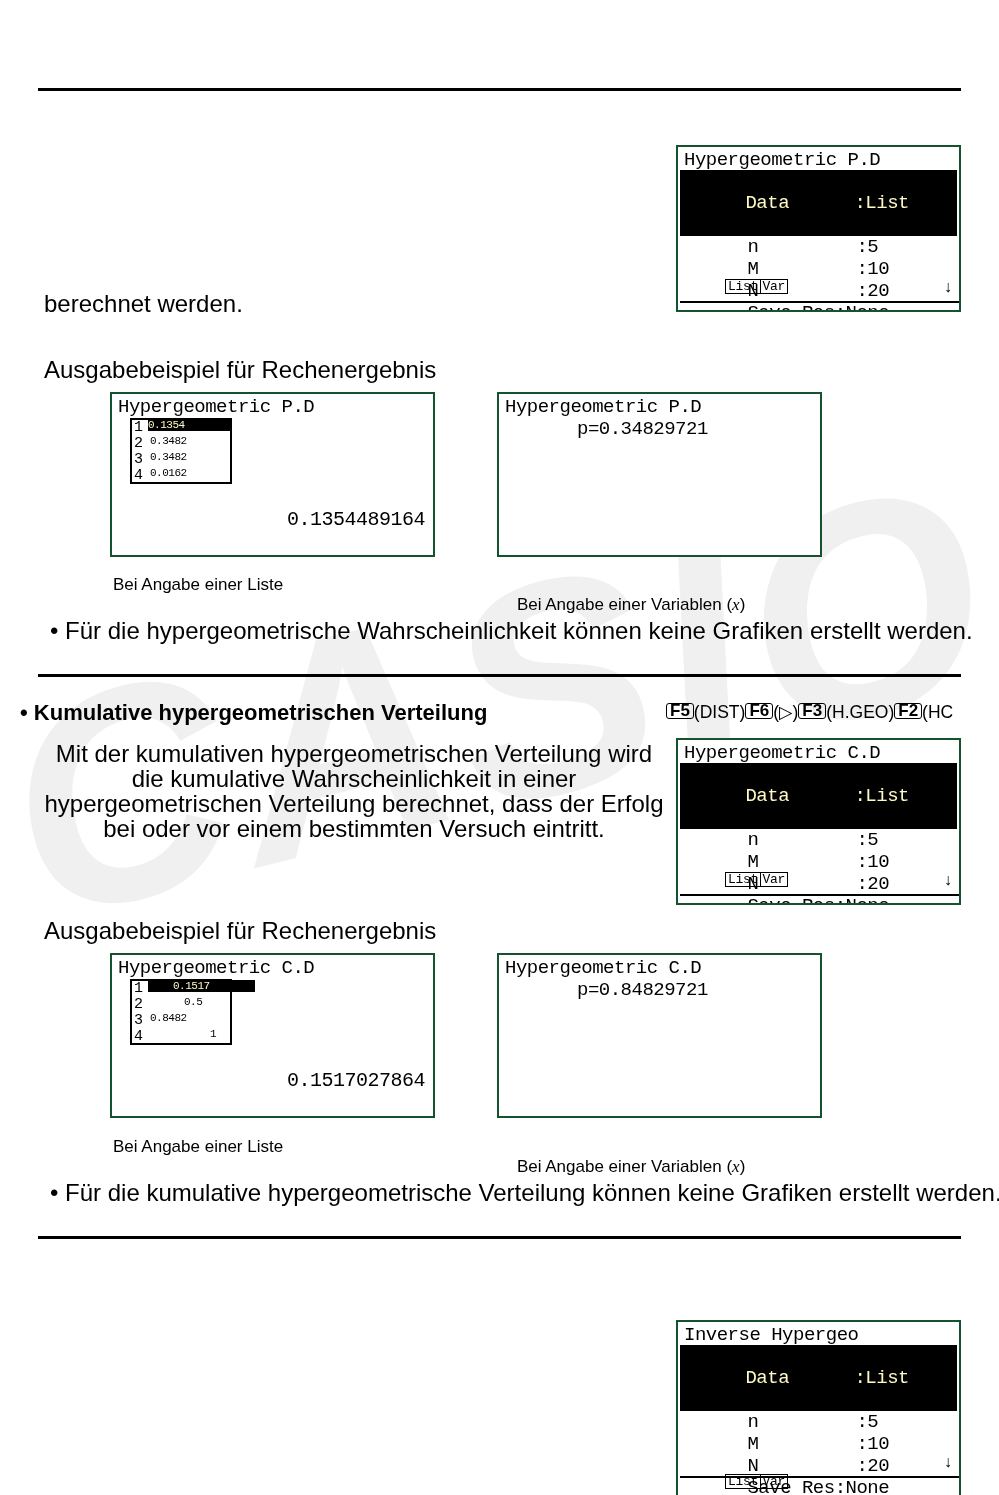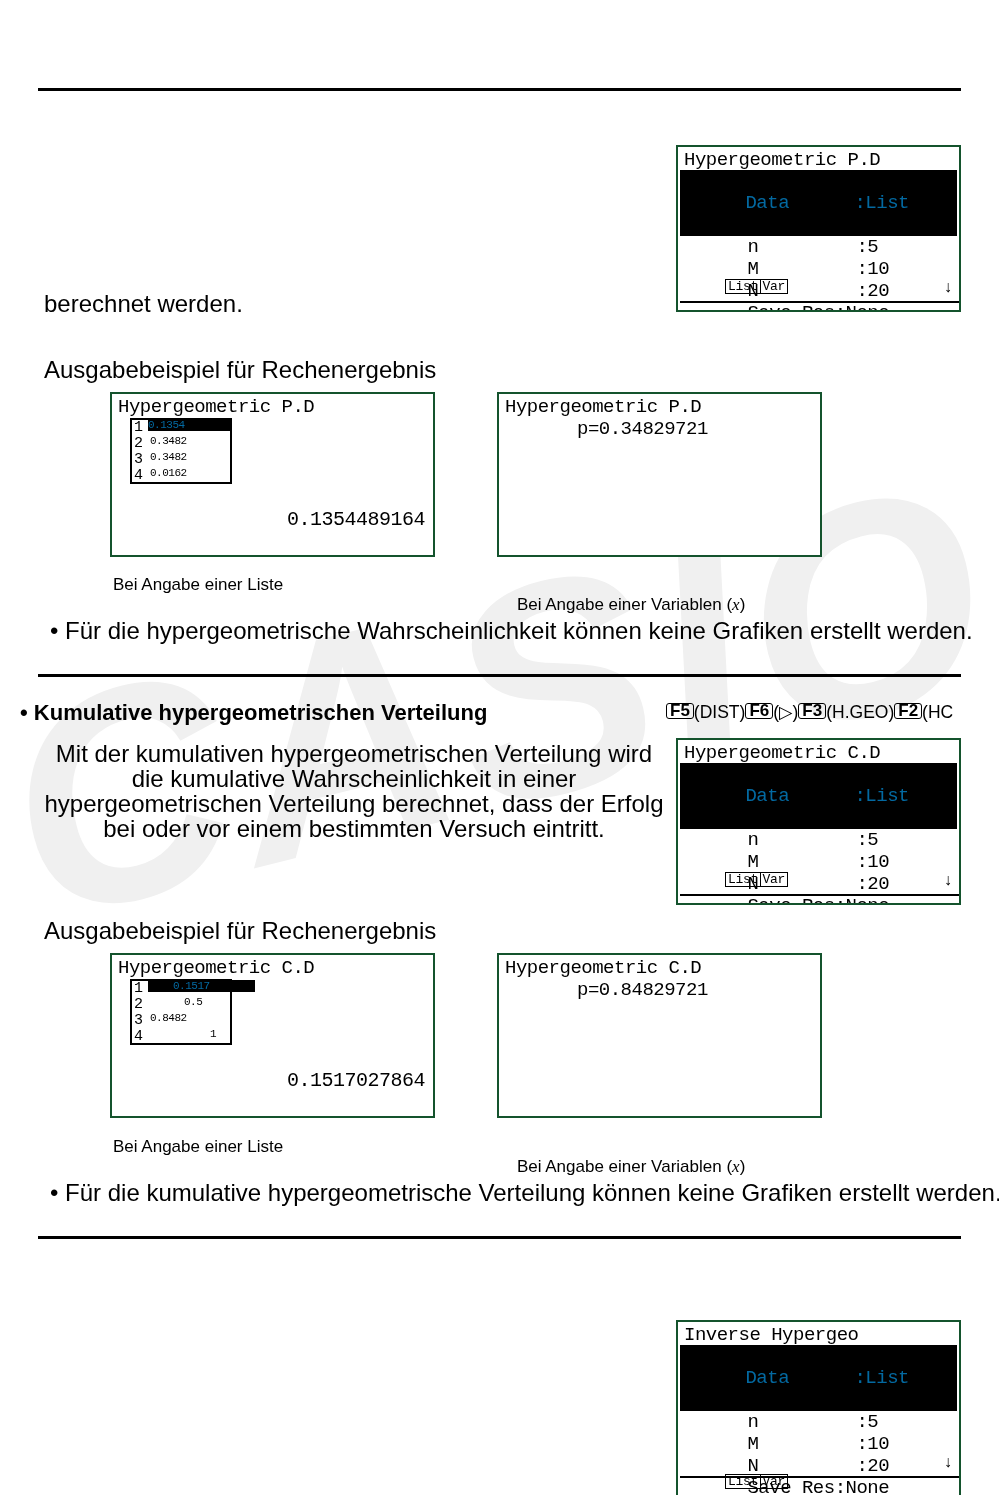--- a/index.html
+++ b/index.html
@@ -100,21 +100,21 @@
     letter-spacing: -0.5px;
     white-space: pre;
   }
   .lcd-underline {
     position: absolute;
     height: 2px;
     background: #000;
   }
   .inv {
     background: #000000;
-    color: #0369a1;
+    color: #fef9c3;
   }
   .softkeys {
     position: absolute;
     left: 2px;
     bottom: 1px;
     font-size: 13px;
     white-space: pre;
     letter-spacing: -0.3px;
   }
   .softkeybox {

